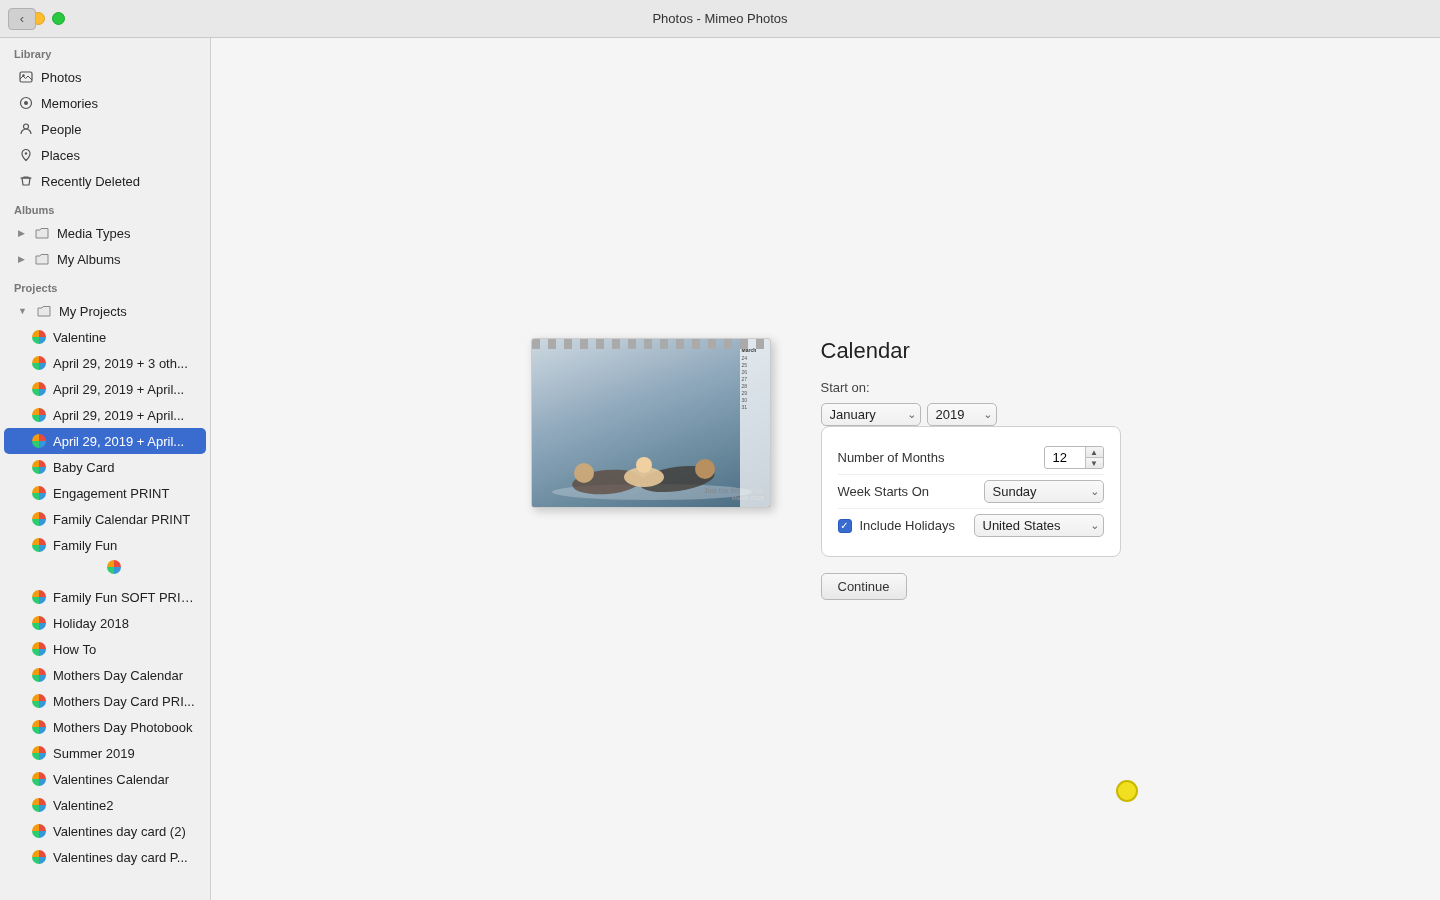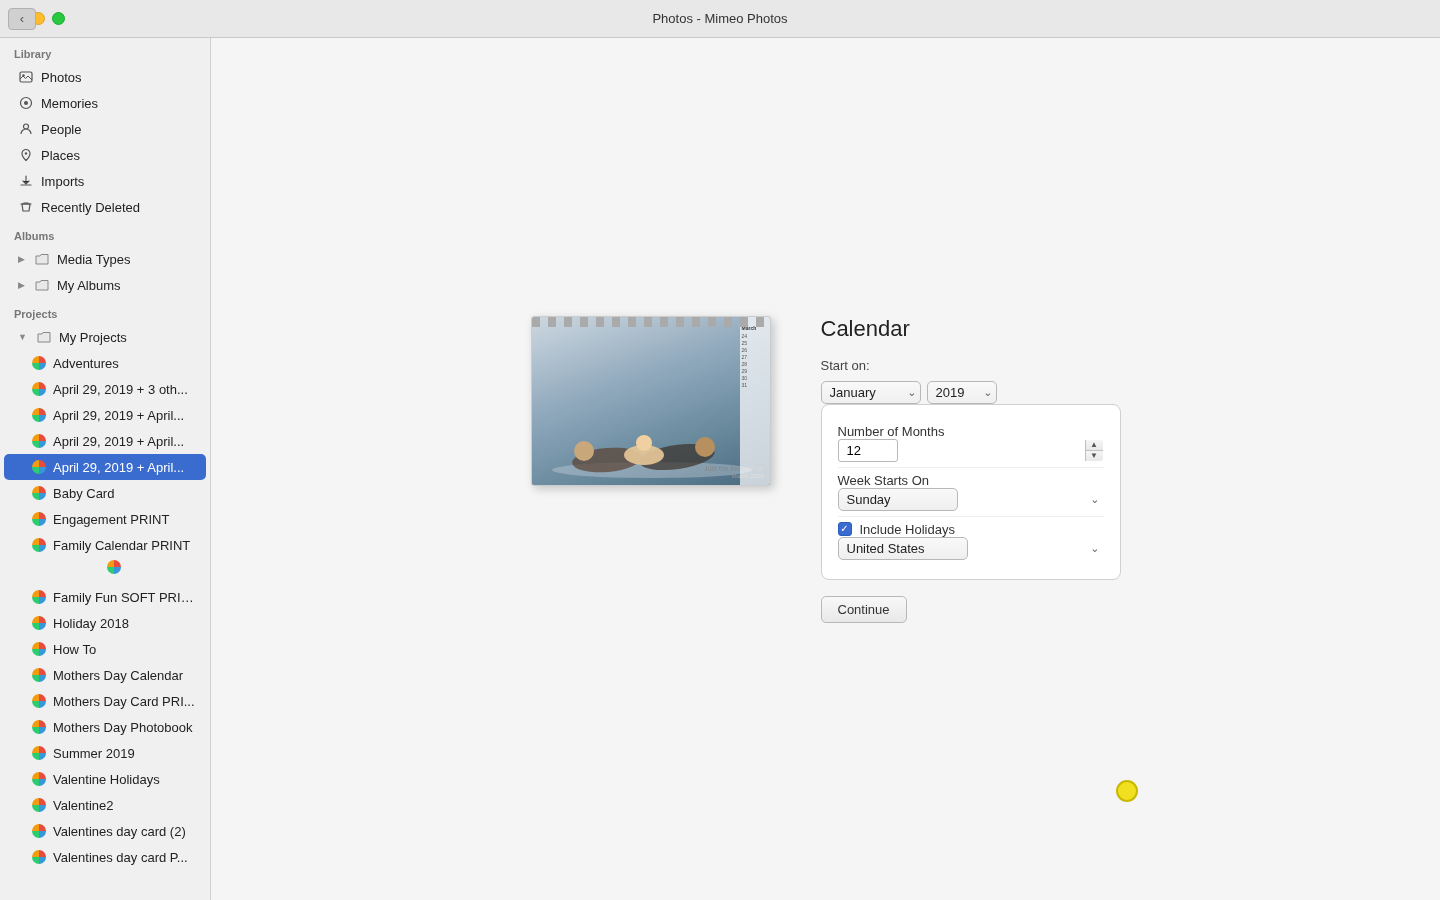--- a/index.html
+++ b/index.html
@@ -239,23 +239,23 @@
     .settings-box {
       background: white;
       border: 1px solid #d0d0d0;
       border-radius: 8px;
       padding: 14px 16px;
       margin-bottom: 16px;
     }
 
     .settings-row {
       display: flex;
+      align-items: center;
       justify-content: space-between;
       padding: 5px 0;
-      flex-direction: column;
     }
     .settings-row:not(:last-child) {
       border-bottom: 1px solid #eee;
     }
 
     .settings-row-label {
       font-size: 13px;
       color: #333;
     }
 
@@ -403,29 +403,20 @@
     <div class="sidebar-item">
       <div class="item-icon">
         <svg width="14" height="14" viewBox="0 0 14 14">
             <path d="M7 1.5c-2.21 0-4 1.79-4 4 0 3 4 7 4 7s4-4 4-7c0-2.21-1.79-4-4-4z" stroke="#555" stroke-width="1.2" fill="none"></path>
             <circle cx="7" cy="5.5" r="1.2" fill="#555"></circle>
           </svg>
       </div>
       <span class="item-label">Places</span>
     </div>
 
-    <div class="sidebar-item">
-      <div class="item-icon">
-        <svg width="14" height="14" viewBox="0 0 14 14">
-            <path d="M7 2v7M4 7l3 3 3-3" stroke="#555" stroke-width="1.2" stroke-linecap="round"></path>
-            <path d="M2 11h10" stroke="#555" stroke-width="1.2" stroke-linecap="round"></path>
-          </svg>
-      </div>
-      <span class="item-label">Imports</span>
-    </div>
 
     <div class="sidebar-item">
       <div class="item-icon">
         <svg width="14" height="14" viewBox="0 0 14 14">
             <path d="M3 4h8l-1 7H4L3 4z" stroke="#555" stroke-width="1.2" fill="none"></path>
             <path d="M5 4V3h4v1" stroke="#555" stroke-width="1.2" fill="none"></path>
             <path d="M2 4h10" stroke="#555" stroke-width="1.2" stroke-linecap="round"></path>
           </svg>
       </div>
       <span class="item-label">Recently Deleted</span>
@@ -460,21 +451,21 @@
       <div class="item-icon">
         <svg width="14" height="12" viewBox="0 0 14 12">
             <path d="M1 3h4l1 -1.5h7v9.5H1z" stroke="#888" stroke-width="1" fill="#e8e8e8"></path>
           </svg>
       </div>
       <span class="item-label">My Projects</span>
     </div>
 
     <div class="sidebar-item" style="padding-left: 28px;">
       <div class="mimeo-dot"></div>
-      <span class="item-label">Adventures</span>
+      <span class="item-label">Valentine</span>
     </div>
 
     <div class="sidebar-item" style="padding-left: 28px;">
       <div class="mimeo-dot"></div>
       <span class="item-label">April 29, 2019 + 3 oth...</span>
     </div>
 
     <div class="sidebar-item" style="padding-left: 28px;">
       <div class="mimeo-dot"></div>
       <span class="item-label">April 29, 2019 + April...</span>
@@ -498,20 +489,24 @@
     <div class="sidebar-item" style="padding-left: 28px;">
       <div class="mimeo-dot"></div>
       <span class="item-label">Engagement PRINT</span>
     </div>
 
     <div class="sidebar-item" style="padding-left: 28px;">
       <div class="mimeo-dot"></div>
       <span class="item-label">Family Calendar PRINT</span>
     </div>
 
+    <div class="sidebar-item" style="padding-left: 28px;">
+      <div class="mimeo-dot"></div>
+      <span class="item-label">Family Fun</span>
+    </div>
 
     <div class="sidebar-item" style="padding-left: 28px; flex-direction: column;">
       <div class="mimeo-dot"></div>
       <span class="item-label">Family Fun (1)</span>
     </div>
 
     <div class="sidebar-item" style="padding-left: 28px;">
       <div class="mimeo-dot"></div>
       <span class="item-label">Family Fun SOFT PRINT</span>
     </div>
@@ -541,21 +536,21 @@
       <span class="item-label">Mothers Day Photobook</span>
     </div>
 
     <div class="sidebar-item" style="padding-left: 28px;">
       <div class="mimeo-dot"></div>
       <span class="item-label">Summer 2019</span>
     </div>
 
     <div class="sidebar-item" style="padding-left: 28px;">
       <div class="mimeo-dot"></div>
-      <span class="item-label">Valentine Holidays</span>
+      <span class="item-label">Valentines Calendar</span>
     </div>
 
     <div class="sidebar-item" style="padding-left: 28px;">
       <div class="mimeo-dot"></div>
       <span class="item-label">Valentine2</span>
     </div>
 
     <div class="sidebar-item" style="padding-left: 28px;">
       <div class="mimeo-dot"></div>
       <span class="item-label">Valentines day card (2)</span>

